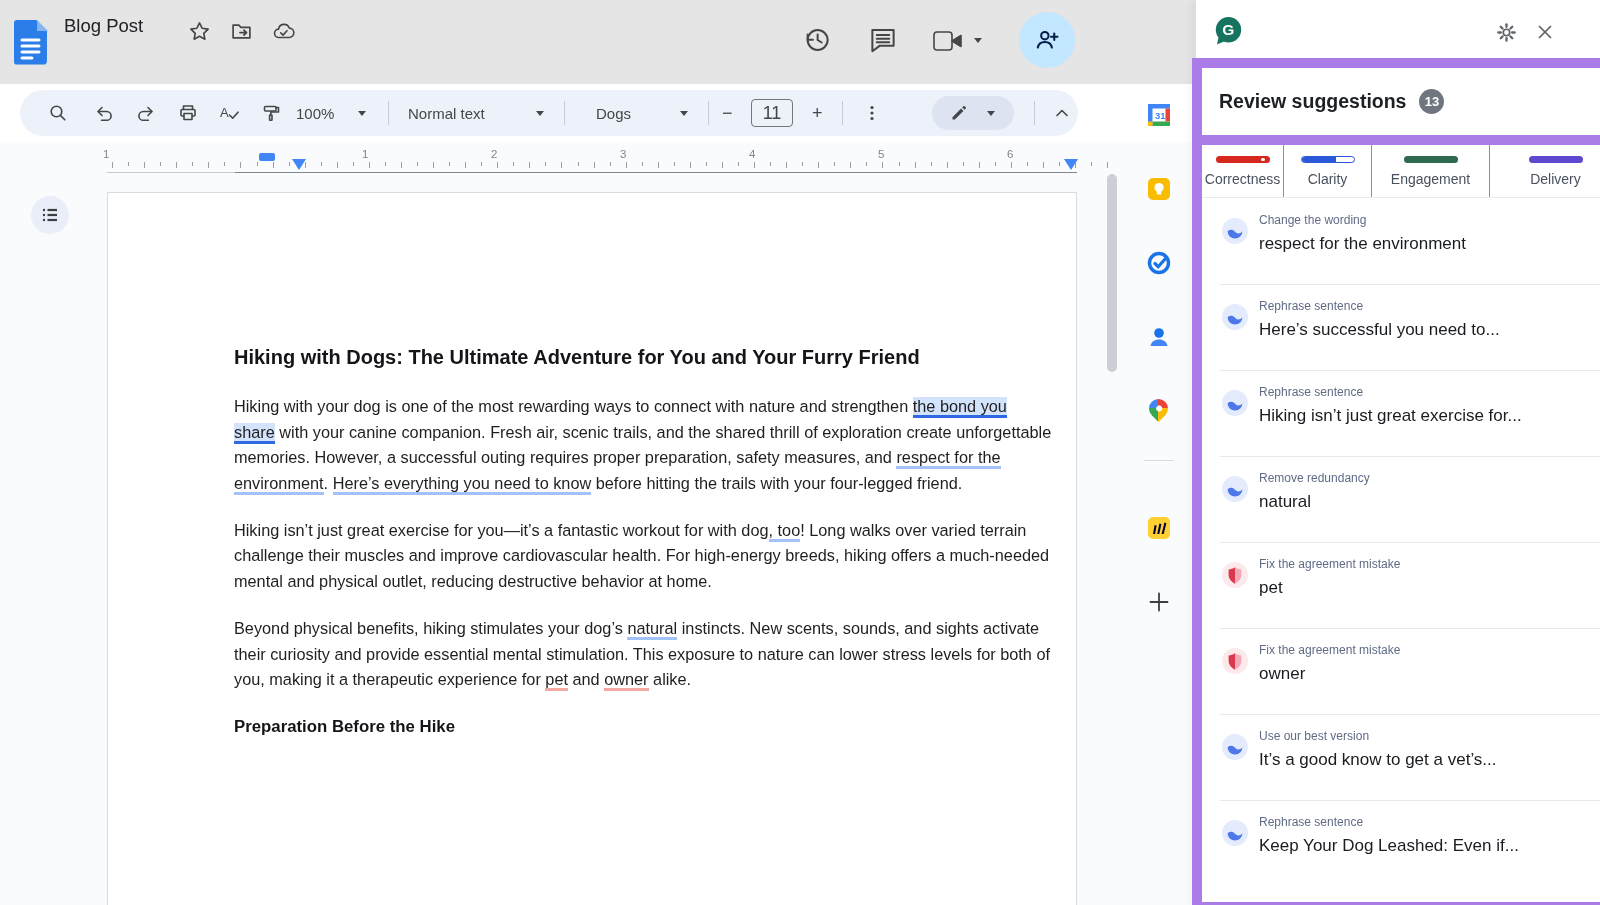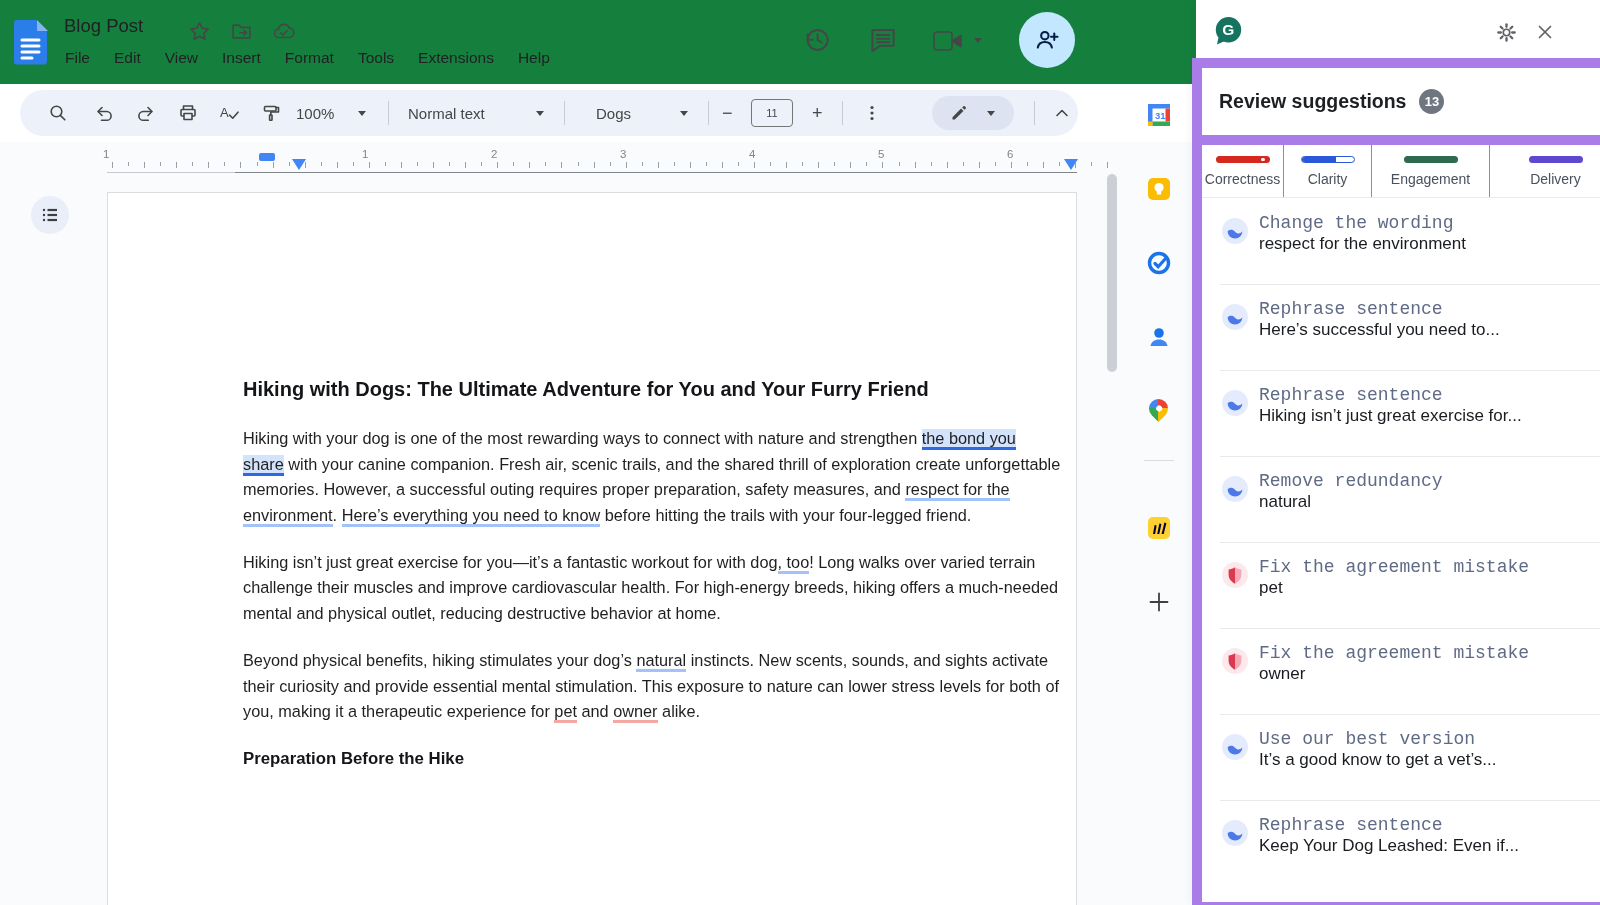--- a/index.html
+++ b/index.html
@@ -3,56 +3,56 @@
 <meta charset="utf-8">
 <style>
   html,body{margin:0;padding:0;}
   body{width:1600px;height:905px;position:relative;overflow:hidden;background:#f9fbfd;
        font-family:"Liberation Sans",sans-serif;color:#202124;}
   svg{display:block;}
   .ic{stroke:#444746;fill:none;stroke-width:1.6;stroke-linecap:round;stroke-linejoin:round;}
 
   
   .docs{position:absolute;left:0;top:0;width:1196px;height:905px;background:#fff;}
-  .topbar{position:absolute;left:0;top:0;right:0;height:84px;background:#15803d;}
+  .topbar{position:absolute;left:0;top:0;right:0;height:84px;background:#e5e5e5;}
   .docs-logo{position:absolute;left:14px;top:20px;}
   .doc-title{position:absolute;left:64px;top:15px;font-size:18.5px;color:#202124;}
   .title-ic{position:absolute;top:21px;cursor:pointer;}
   .menubar{position:absolute;left:53px;top:46px;white-space:nowrap;}
   .menu-item{display:inline-block;padding:3px 12px;font-size:15.5px;color:#202124;border-radius:6px;cursor:pointer;}
   .tb-right{position:absolute;top:0;left:790px;height:84px;}
   .tbbtn{position:absolute;top:25px;cursor:pointer;}
   .share-btn{position:absolute;left:229px;top:12px;width:56px;height:56px;border-radius:50%;
              background:#c2e7ff;display:flex;align-items:center;justify-content:center;cursor:pointer;}
 
   
   .toolbar{position:absolute;left:20px;top:90px;width:1058px;height:46px;background:#edf2fa;border-radius:24px;}
   .ti{position:absolute;top:50%;transform:translateY(-50%);cursor:pointer;}
   .tlabel{position:absolute;top:50%;transform:translateY(-50%);font-size:15px;color:#444746;cursor:pointer;}
   .caret{position:absolute;top:50%;margin-top:-2px;width:0;height:0;border:4.5px solid transparent;
          border-top:5.5px solid #444746;border-bottom:none;cursor:pointer;}
   .tsep{position:absolute;top:11px;width:1px;height:24px;background:#c7cbd2;}
   .size-box{position:absolute;left:731px;top:9px;width:42px;height:28px;border:1px solid #747775;border-radius:4px;
-            font-size:11px;color:#444746;display:flex;align-items:center;justify-content:center;box-sizing:border-box;cursor:text;}
+            font-size:18px;color:#444746;display:flex;align-items:center;justify-content:center;box-sizing:border-box;cursor:text;}
   .edit-pill{position:absolute;left:912px;top:6px;width:82px;height:34px;background:#dde3f0;border-radius:17px;cursor:pointer;}
 
   
   .canvas{position:absolute;left:0;top:142px;width:1196px;height:763px;background:#f9fbfd;}
   .ruler{position:absolute;left:0;top:4px;width:1130px;height:28px;}
   .ruler-num{position:absolute;top:2px;font-size:11.5px;color:#80868b;}
   .tick{position:absolute;top:16px;width:1px;background:#9aa0a6;}
   .ruler-line1{position:absolute;left:107px;top:26px;width:128px;height:1px;background:#c6cacf;}
   .ruler-line2{position:absolute;left:235px;top:26px;width:842px;height:1px;background:#80868b;}
   .ind-rect{position:absolute;left:259px;top:7px;width:16px;height:8px;background:#4285f4;border-radius:2px;}
   .tri{position:absolute;top:13px;width:0;height:0;border:7px solid transparent;border-top:11px solid #4285f4;border-bottom:none;}
   .outline-btn{position:absolute;left:31px;top:54px;width:38px;height:38px;border-radius:50%;background:#e9eef8;
                display:flex;align-items:center;justify-content:center;cursor:pointer;}
   .page{position:absolute;left:107px;top:50px;width:970px;height:713px;background:#fff;
         border:1px solid #dadce0;border-bottom:none;box-sizing:border-box;}
-  .doc-content{position:absolute;left:135px;top:151px;width:818px;margin-top:32px;}
+  .doc-content{position:absolute;left:126px;top:151px;width:818px;}
   .doc-h1{font-size:20px;font-weight:700;line-height:26px;margin:0 0 24px 0;color:#131518;}
   .doc-h2{font-size:16.8px;font-weight:700;line-height:25.5px;margin:0 0 21.5px 0;color:#131518;}
   .doc-p{font-size:16.3px;line-height:25.6px;margin:0 0 21.5px 0;color:#1f1f1f;}
   .mk-blue{border-bottom:3px solid #a3c2f9;}
   .mk-active{background:#d3e3fc;border-bottom:3px solid #2e69e2;}
   .mk-red{border-bottom:3px solid #f4a8a3;}
   .doc-scrollbar{position:absolute;left:1107px;top:32px;width:10px;height:198px;background:#ccd0d6;border-radius:5px;cursor:grab;}
 
   
   .side-rail{position:absolute;left:1146px;top:102px;width:26px;}
@@ -81,21 +81,21 @@
   .gtab{border-right:1px solid #f97316;display:flex;flex-direction:column;align-items:center;
         padding-top:11px;box-sizing:border-box;cursor:pointer;flex:none;}
   .gbar{width:54px;height:7px;border-radius:4px;position:relative;box-sizing:border-box;}
   .gdot{position:absolute;right:5px;top:2px;width:3.2px;height:3.2px;border-radius:50%;background:#fff;}
   .gfill{position:absolute;left:0;top:0;bottom:0;border-radius:4px 0 0 4px;}
   .gtab-label{margin-top:8px;font-size:14px;color:#49515e;}
   .glist{}
   .gitem{position:relative;height:86px;cursor:pointer;}
   .gitem:not(:first-child)::before{content:'';position:absolute;left:18px;right:0;top:0;height:1px;background:#e8e9ec;}
   .gitem svg{position:absolute;left:20px;top:20px;}
-  .gcat{position:absolute;left:57px;top:15px;font-size:18px;color:#5f6b85;font-family:Liberation Mono, monospace;}
+  .gcat{position:absolute;left:57px;top:15px;font-size:12px;color:#5f6b85;}
   .gtxt{position:absolute;left:57px;top:36px;font-size:17px;color:#191c20;}
 </style>
 </head>
 <body>
 
 <div class="docs">
 
   <div class="topbar">
     <svg class="docs-logo" width="34" height="46" viewBox="0 0 34 46">
       <path d="M3 0h20l11 11v31a4 4 0 0 1-4 4H3a3 3 0 0 1-3-3V3a3 3 0 0 1 3-3z" fill="#2b7de9" transform="translate(0,0) scale(0.97)"></path>
@@ -112,21 +112,20 @@
         <path class="ic" d="M10 1.8l2.5 5.1 5.7.8-4.1 4 1 5.6L10 14.6l-5.1 2.7 1-5.6-4.1-4 5.7-.8z"></path>
       </svg>
     <svg class="title-ic" style="left:231px" width="21" height="21" viewBox="0 0 20 20">
         <path class="ic" d="M2 4h5.5l2 2H18v10H2z"></path>
         <path class="ic" d="M8.5 11h6M12.3 8.6l2.5 2.4-2.5 2.4"></path>
       </svg>
     <svg class="title-ic" style="left:273px" width="22" height="21" viewBox="0 0 22 20">
         <path class="ic" d="M6 16a4.2 4.2 0 0 1-.5-8.4A5.6 5.6 0 0 1 16.3 6.6 4.4 4.4 0 0 1 16 16H6z"></path>
         <path class="ic" d="M7.8 11.4l2.2 2.2 4-4.4"></path>
       </svg>
-    <nav class="menubar" id="menu-bar"><span class="menu-item">File</span><span class="menu-item">Edit</span><span class="menu-item">View</span><span class="menu-item">Insert</span><span class="menu-item">Format</span><span class="menu-item">Tools</span><span class="menu-item">Extensions</span><span class="menu-item">Help</span></nav>
 
     <div class="tb-right">
       <svg class="tbbtn" style="left:12px" width="30" height="30" viewBox="0 0 24 24">
           <g class="ic" stroke-width="1.8">
             <circle cx="12.5" cy="12" r="8"></circle>
             <path d="M12.5 7.5V12l3.2 2"></path>
             <path d="M4.5 7.5v4.2h4.2" fill="none"></path>
           </g>
         </svg>
       <svg class="tbbtn" style="left:78px" width="30" height="30" viewBox="0 0 24 24">

